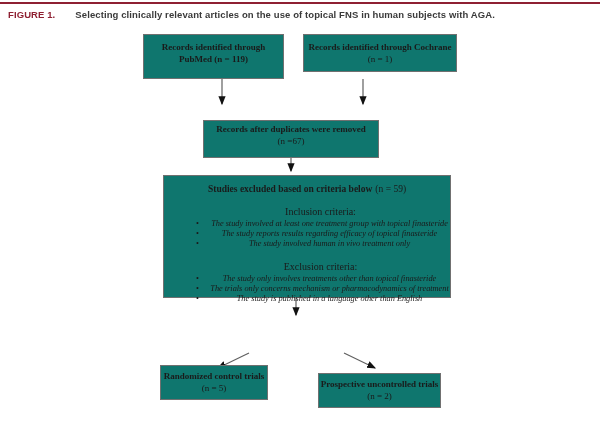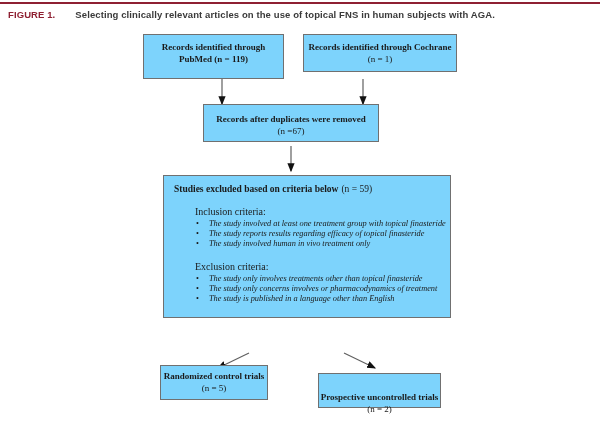--- a/index.html
+++ b/index.html
@@ -4,32 +4,32 @@
 <style>
   html,body{margin:0;padding:0;background:#ffffff;}
   .page{position:relative;width:600px;height:426px;background:#fff;overflow:hidden;
         font-family:"Liberation Serif","DejaVu Serif",serif;color:#1a1a1a;}
   .top-rule{position:absolute;left:0;top:2px;width:600px;height:2px;background:#8e2032;}
   .caption{position:absolute;left:8px;top:9px;width:588px;
            font-family:"Liberation Sans","DejaVu Sans",sans-serif;
            font-size:9.5px;font-weight:bold;color:#3a3a3a;letter-spacing:0.1px;}
   .fig-label{color:#8e2032;margin-right:20px;}
   .connectors{position:absolute;left:0;top:0;pointer-events:none;}
-  .box{position:absolute;border:1px solid #707070;background:#7dd3fc;box-sizing:border-box;
+  .box{position:absolute;border:1px solid #707070;background:#0f766e;box-sizing:border-box;
        text-align:center;font-size:9px;line-height:12px;}
   .box .b1{font-weight:bold;}
   .box .b2{font-weight:normal;}
   .box-pubmed{left:143px;top:34px;width:141px;height:45px;padding-top:6px;}
   .box-pubmed .b2{font-weight:bold;}
   .box-cochrane{left:303px;top:34px;width:154px;height:38px;padding-top:6px;}
-  .box-dup{left:203px;top:104px;width:176px;height:38px;padding-top:8px;}
+  .box-dup{left:203px;top:120px;width:176px;height:38px;padding-top:2px;}
   .box-fulltext{left:242px;top:319px;width:110px;height:34px;padding-top:3px;font-size:8.8px;}
   .box-rct{left:160px;top:365px;width:108px;height:35px;padding-top:4px;}
-  .box-prosp{left:318px;top:373px;width:123px;height:35px;padding-top:17px;}
-  .box-criteria{left:163px;top:175px;width:288px;height:143px;text-align:left;}
+  .box-prosp{left:318px;top:373px;width:123px;height:35px;padding-top:4px;}
+  .box-criteria{left:163px;top:175px;width:288px;height:123px;text-align:center;}
   .crit-head{margin:8px 10px 0 10px;font-size:9.5px;line-height:11px;}
   .crit-head .hb{font-weight:bold;}
   .crit-head .hc{font-weight:normal;margin-left:3px;}
   .crit-label{margin:12px 4px 0 31px;font-size:10px;line-height:10px;}
   .crit-list{margin:2px 0 0 31px;padding:0;list-style:none;}
   .crit-list li{font-style:italic;font-size:8.3px;line-height:10.2px;
                 position:relative;padding-left:14px;white-space:nowrap;}
   .crit-list li::before{content:"\2022";position:absolute;left:1px;font-style:normal;}
 </style>
 </head>
@@ -78,21 +78,21 @@
     </div>
     <div class="crit-label">Inclusion criteria:</div>
     <ul class="crit-list">
       <li>The study involved at least one treatment group with topical finasteride</li>
       <li>The study reports results regarding efficacy of topical finasteride</li>
       <li>The study involved human in vivo treatment only</li>
     </ul>
     <div class="crit-label">Exclusion criteria:</div>
     <ul class="crit-list">
       <li>The study only involves treatments other than topical finasteride</li>
-      <li>The study only concerns involves or pharmacodynamics of treatment</li>
+      <li>The trials only concerns mechanism or pharmacodynamics of treatment</li>
       <li>The study is published in a language other than English</li>
     </ul>
   </div>
 
 
   <div class="box box-rct">
     <div class="b1">Randomized control trials</div>
     <div class="b2">(n = 5)</div>
   </div>
 

